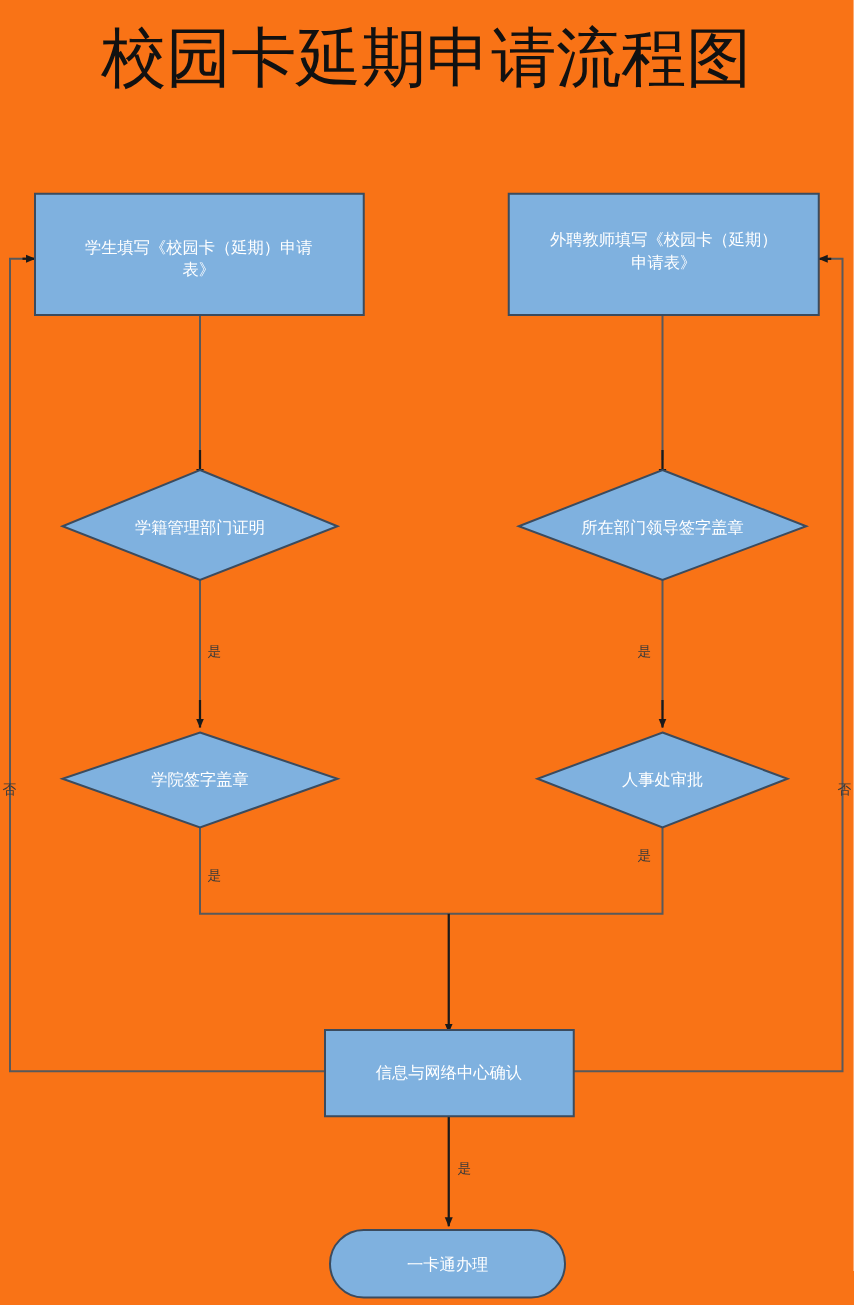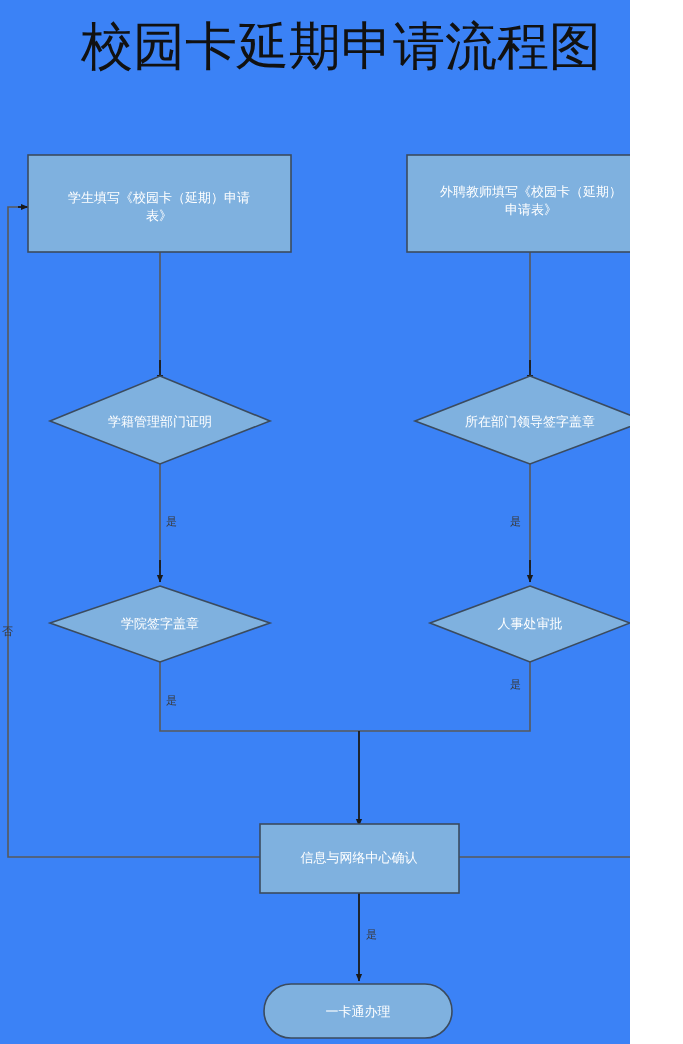--- a/index.html
+++ b/index.html
@@ -5,23 +5,23 @@
   html, body {
     margin: 0;
     padding: 0;
     background: #ffffff;
   }
   body {
     font-family: "Liberation Sans", sans-serif;
   }
   #page {
     position: relative;
-    width: 630px;
+    width: 683px;
     height: 1044px;
-    background: #3b82f6;
+    background: #f97316;
     overflow: hidden;
   }
   #flow-svg {
     position: absolute;
     left: 0;
     top: 0;
     width: 683px;
     height: 1044px;
   }
   .title-text {

